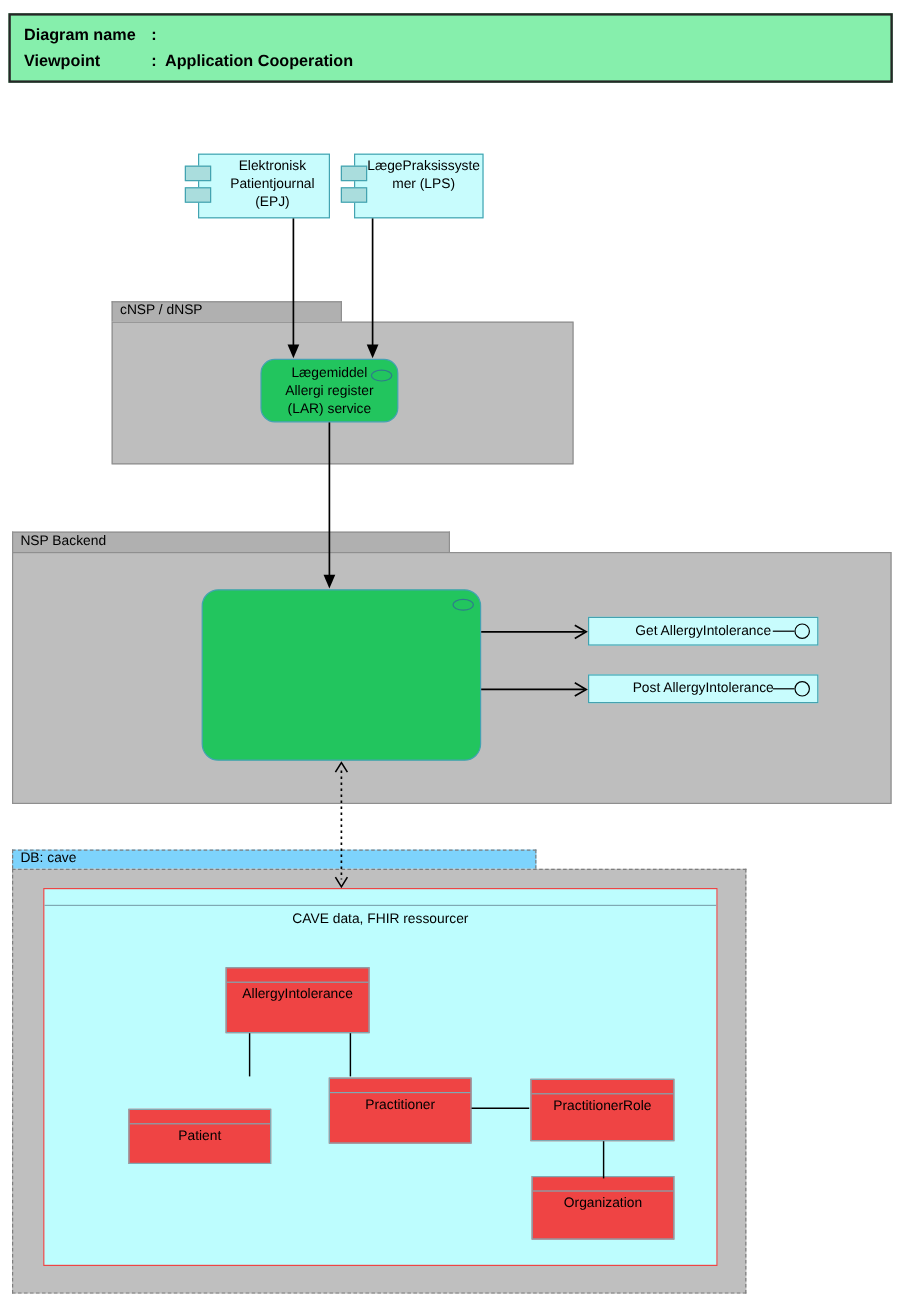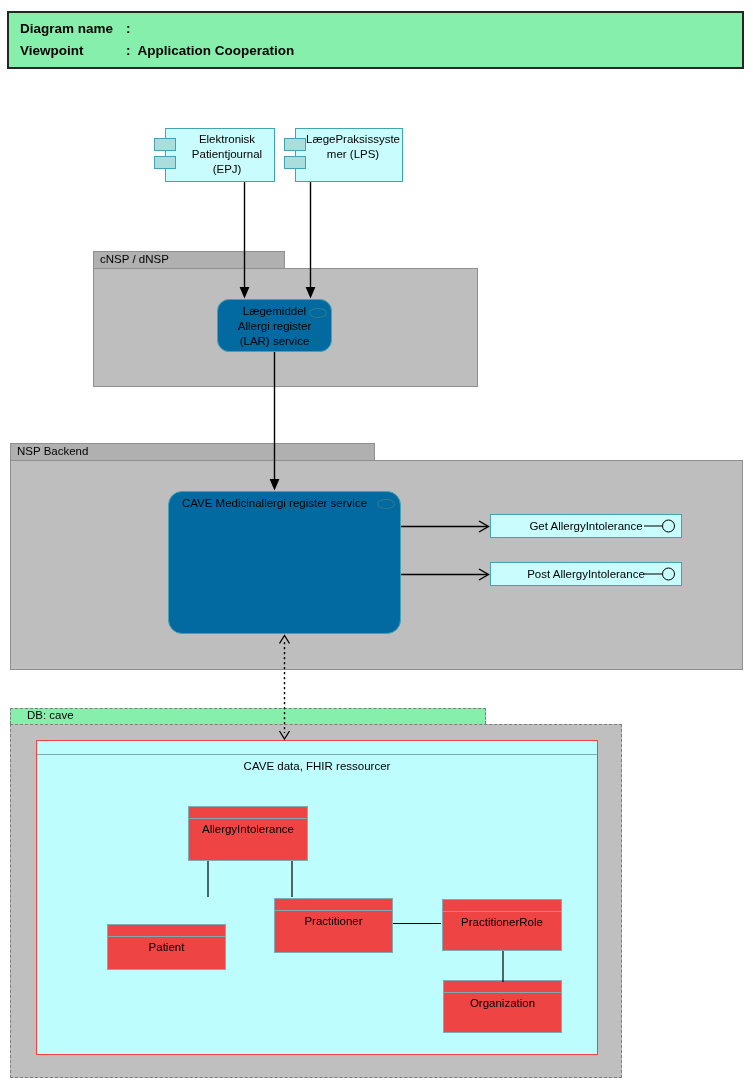--- a/index.html
+++ b/index.html
@@ -24,24 +24,24 @@
   }
   .group-body {
     position:absolute; box-sizing:border-box; background:#bebebe;
     border:1px solid #8f8f8f; z-index:1;
   }
   #cnsp-tab  { left:93px;  top:251px; width:192px; height:17px; }
   #cnsp-body { left:93px;  top:268px; width:385px; height:119px; }
   #nsp-tab   { left:10px;  top:443px; width:365px; height:17px; }
   #nsp-body  { left:10px;  top:460px; width:733px; height:210px; }
   #db-tab  {
-    position:absolute; left:10px; top:708px; width:476px; height:16px;
-    box-sizing:border-box; background:#86efac; z-index:1;
+    position:absolute; left:10px; top:708px; width:437px; height:16px;
+    box-sizing:border-box; background:#7dd3fc; z-index:1;
     border:1.5px dashed #7e7e7e; border-bottom:none;
-    font-size:11.5px; padding:0 16px; white-space:nowrap;
+    font-size:11.5px; padding:0 6px; white-space:nowrap;
   }
   #db-body {
     position:absolute; left:10px; top:724px; width:612px; height:354px;
     box-sizing:border-box; background:#bfbfbf; z-index:1;
     border:1.5px dashed #7e7e7e;
   }
   
   .component {
     position:absolute; background:#c8fcfd; border:1.2px solid #43a3b1;
     box-sizing:border-box; text-align:center; font-size:11.5px;
@@ -49,21 +49,21 @@
   }
   #epj { left:165px; top:128px; width:110px; height:54px; padding-left:14px; }
   #lps { left:295px; top:128px; width:108px; height:54px; padding-left:8px; }
   .ctab {
     position:absolute; width:22px; height:13px; background:#aadddd;
     border:1.2px solid #43a3b1; left:-12px; box-sizing:border-box; z-index:3;
   }
   .ctab.t1 { top:9px; } .ctab.t2 { top:27px; }
   
   .service {
-    position:absolute; background:#0369a1; border:1.2px solid #43a3b1;
+    position:absolute; background:#22c55e; border:1.2px solid #43a3b1;
     box-sizing:border-box; text-align:center; font-size:11.5px;
     line-height:1.3; padding-top:4px; z-index:2;
   }
   #lar { left:217px; top:299px; width:115px; height:53px; border-radius:12px; }
   #cave-service { left:168px; top:491px; width:233px; height:143px; border-radius:14px; }
   #cave-service .svc-label { padding-right:20px; }
   .oval {
     position:absolute; width:18px; height:10px; box-sizing:border-box;
     border:1.3px solid #2e7c8b; border-radius:50%;
   }
@@ -157,21 +157,20 @@
 
   <div class="service" id="lar">
     <span class="oval"></span>
     <div>Lægemiddel</div>
     <div>Allergi register</div>
     <div>(LAR) service</div>
   </div>
 
   <div class="service" id="cave-service">
     <span class="oval"></span>
-    <div class="svc-label">CAVE Medicinallergi register service</div>
   </div>
 
   <div class="interface" id="if-get">
     <span>Get AllergyIntolerance</span>
     <span class="lollipop">
       <span class="lp-line"></span>
       <span class="lp-circle"></span>
     </span>
   </div>
   <div class="interface" id="if-post">

